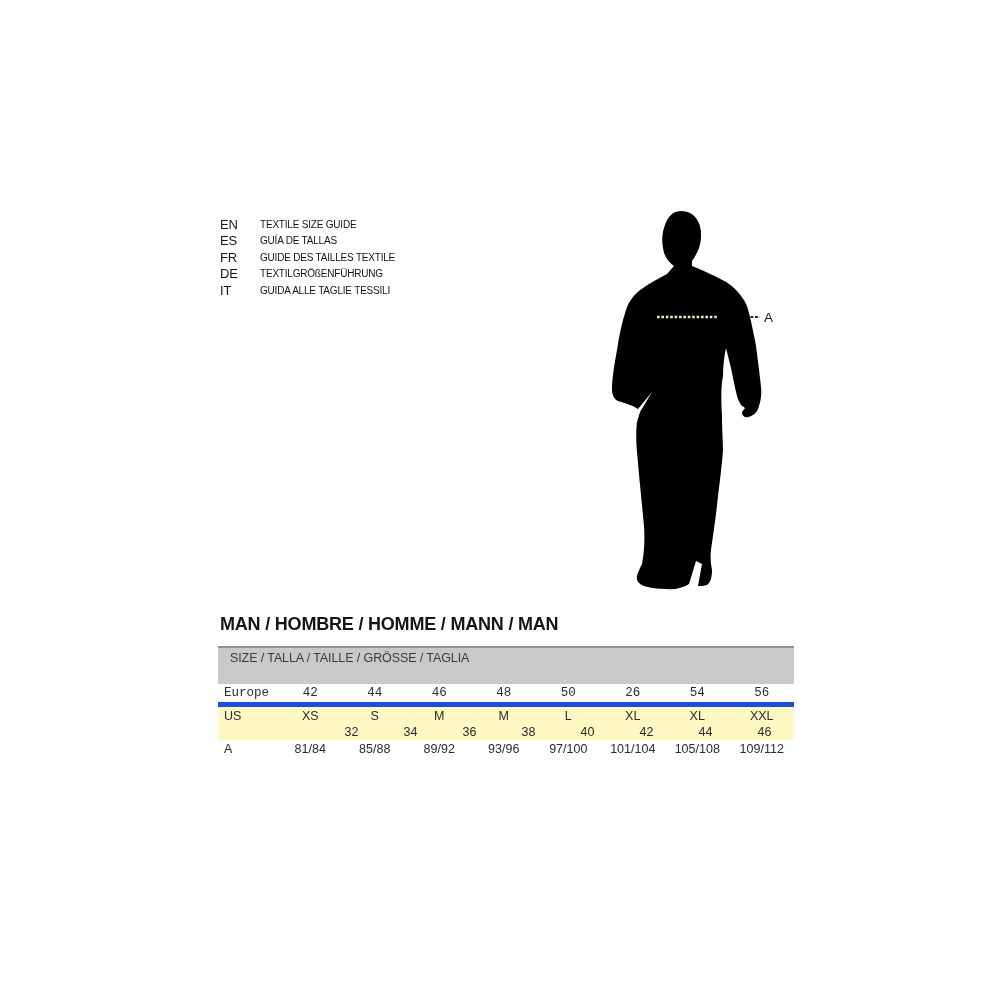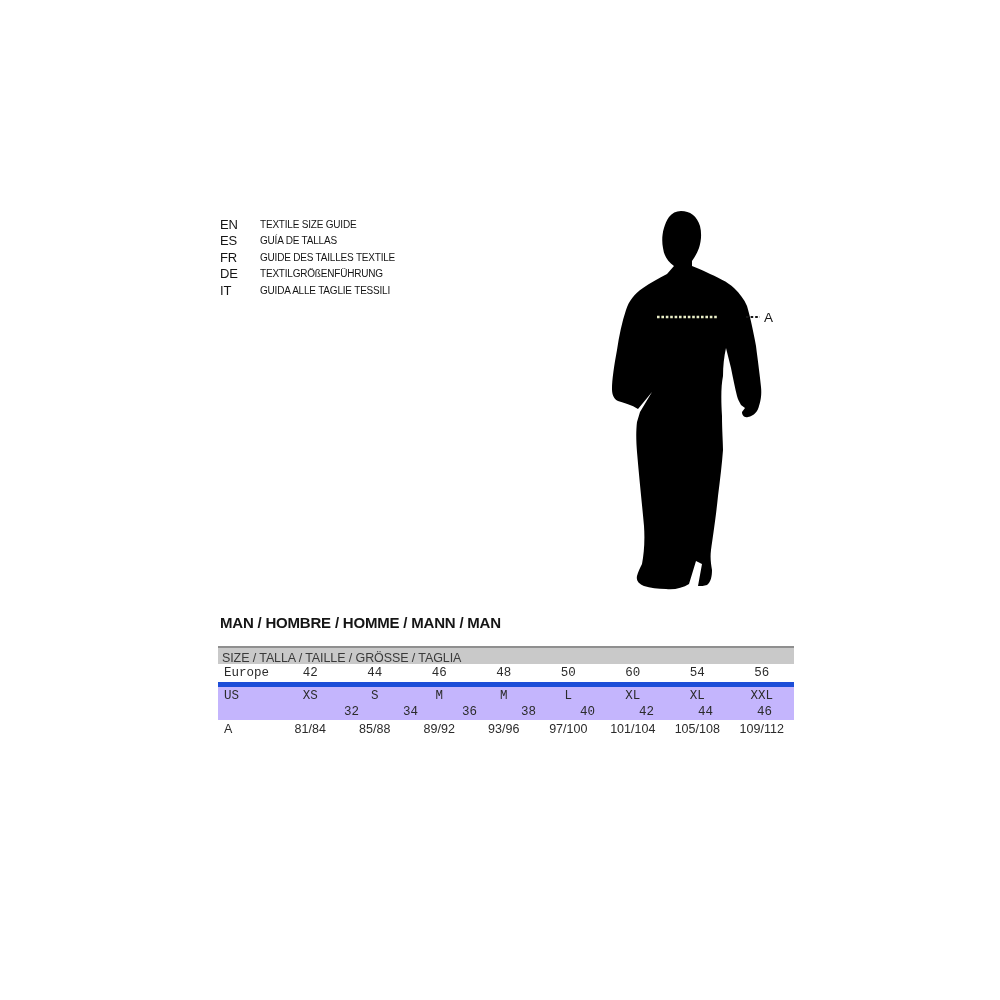--- a/index.html
+++ b/index.html
@@ -16,26 +16,26 @@
 
   
   .categories { position:absolute; left:220px; top:310px; }
   .cat-line { font-size:13.5px; font-weight:700; line-height:18px; letter-spacing:-0.2px; white-space:nowrap; }
 
   
   .figure { position:absolute; left:606px; top:204px; width:175px; height:400px; }
   .figure svg { display:block; }
 
   
-  .man-title { position:absolute; left:220px; top:614px; font-size:15px; font-weight:700; letter-spacing:-0.2px; }
+  .man-title { position:absolute; left:220px; top:614px; font-size:18px; font-weight:700; letter-spacing:-0.2px; }
 
   
   .size-table { position:absolute; left:218px; top:646px; width:576px; border-top:2px solid #8f8f8f; font-size:12.5px; color:#2b2b2b; }
   .t-row { display:grid; grid-template-columns:60px repeat(8, 1fr); align-items:center; }
-  .t-header { height:16px; line-height:20px; padding-left:4px; font-size:12.5px; color:#3a3a3a; letter-spacing:-0.1px; }
+  .t-header { height:36px; line-height:20px; padding-left:12px; font-size:12.5px; color:#3a3a3a; letter-spacing:-0.1px; }
   .row-europe { height:18px; border-bottom:5px solid #1d4ed8;font-family:Liberation Mono, monospace; }
   .row-us { height:17px; }
   .row-num { height:16px;margin-left:44px; }
   .row-a { height:18px; }
   .t-label { padding-left:6px; text-align:left; }
   .t-cell { text-align:center; }
 
   .footnote { position:absolute; left:220px; top:748px; font-size:13px; font-weight:700; letter-spacing:-0.2px; }
 </style>
 </head>
@@ -129,26 +129,26 @@
   <div class="size-table">
     <div class="t-header" style="background:#c9c9c9;">SIZE / TALLA / TAILLE / GRÖSSE / TAGLIA</div>
 
     <div class="t-row row-europe">
       <div class="t-label">Europe</div>
       <div class="t-cell">42</div>
       <div class="t-cell">44</div>
       <div class="t-cell">46</div>
       <div class="t-cell">48</div>
       <div class="t-cell">50</div>
-      <div class="t-cell">60</div>
+      <div class="t-cell">26</div>
       <div class="t-cell">54</div>
       <div class="t-cell">56</div>
     </div>
 
-    <div style="background:#c4b5fd;font-family:Liberation Mono, monospace;">
+    <div style="background:#fef9c3;">
       <div class="t-row row-us">
         <div class="t-label">US</div>
         <div class="t-cell">XS</div>
         <div class="t-cell">S</div>
         <div class="t-cell">M</div>
         <div class="t-cell">M</div>
         <div class="t-cell">L</div>
         <div class="t-cell">XL</div>
         <div class="t-cell">XL</div>
         <div class="t-cell">XXL</div>

